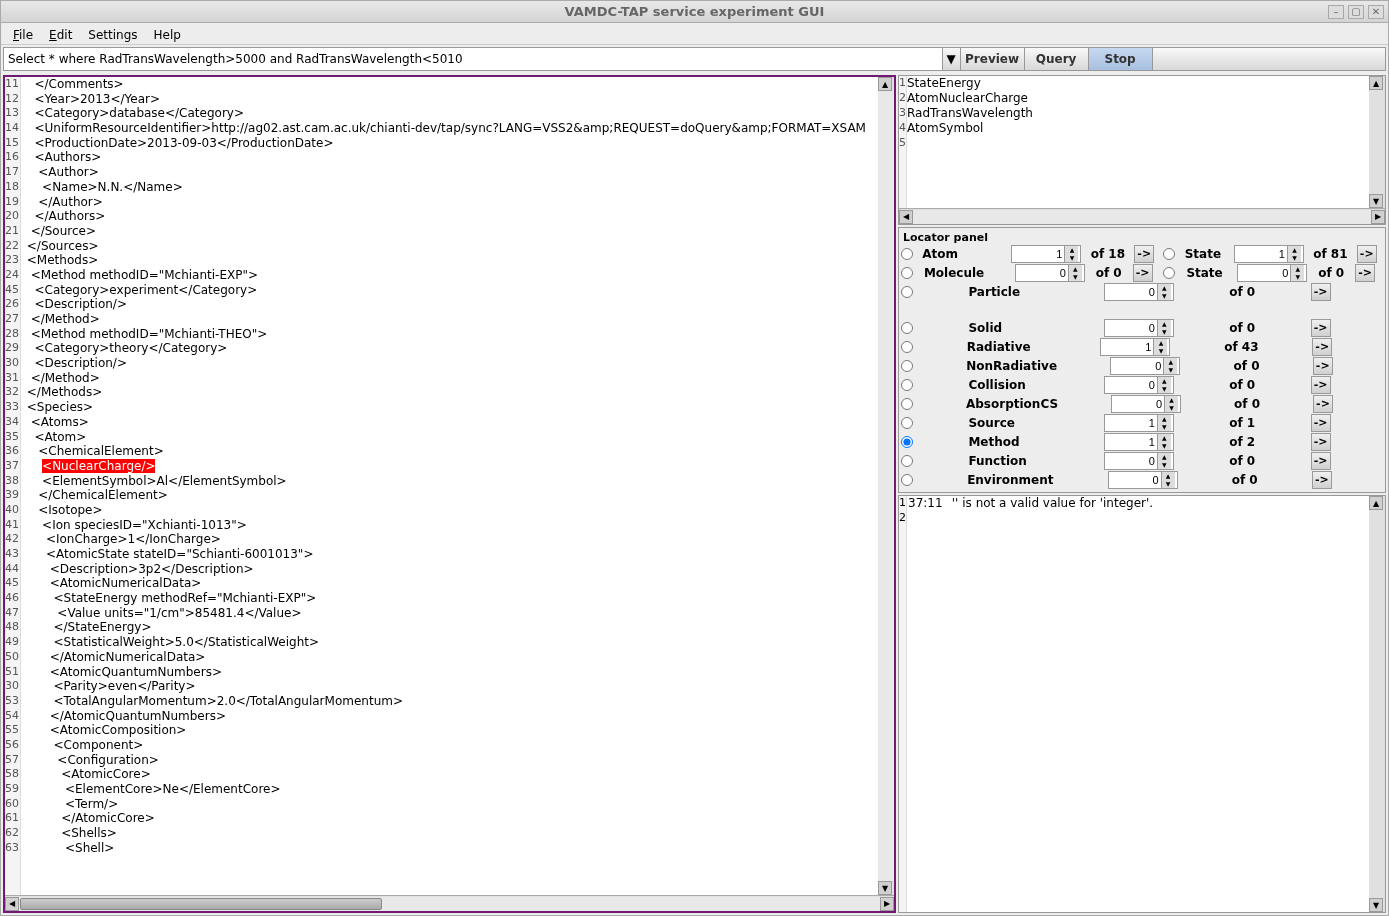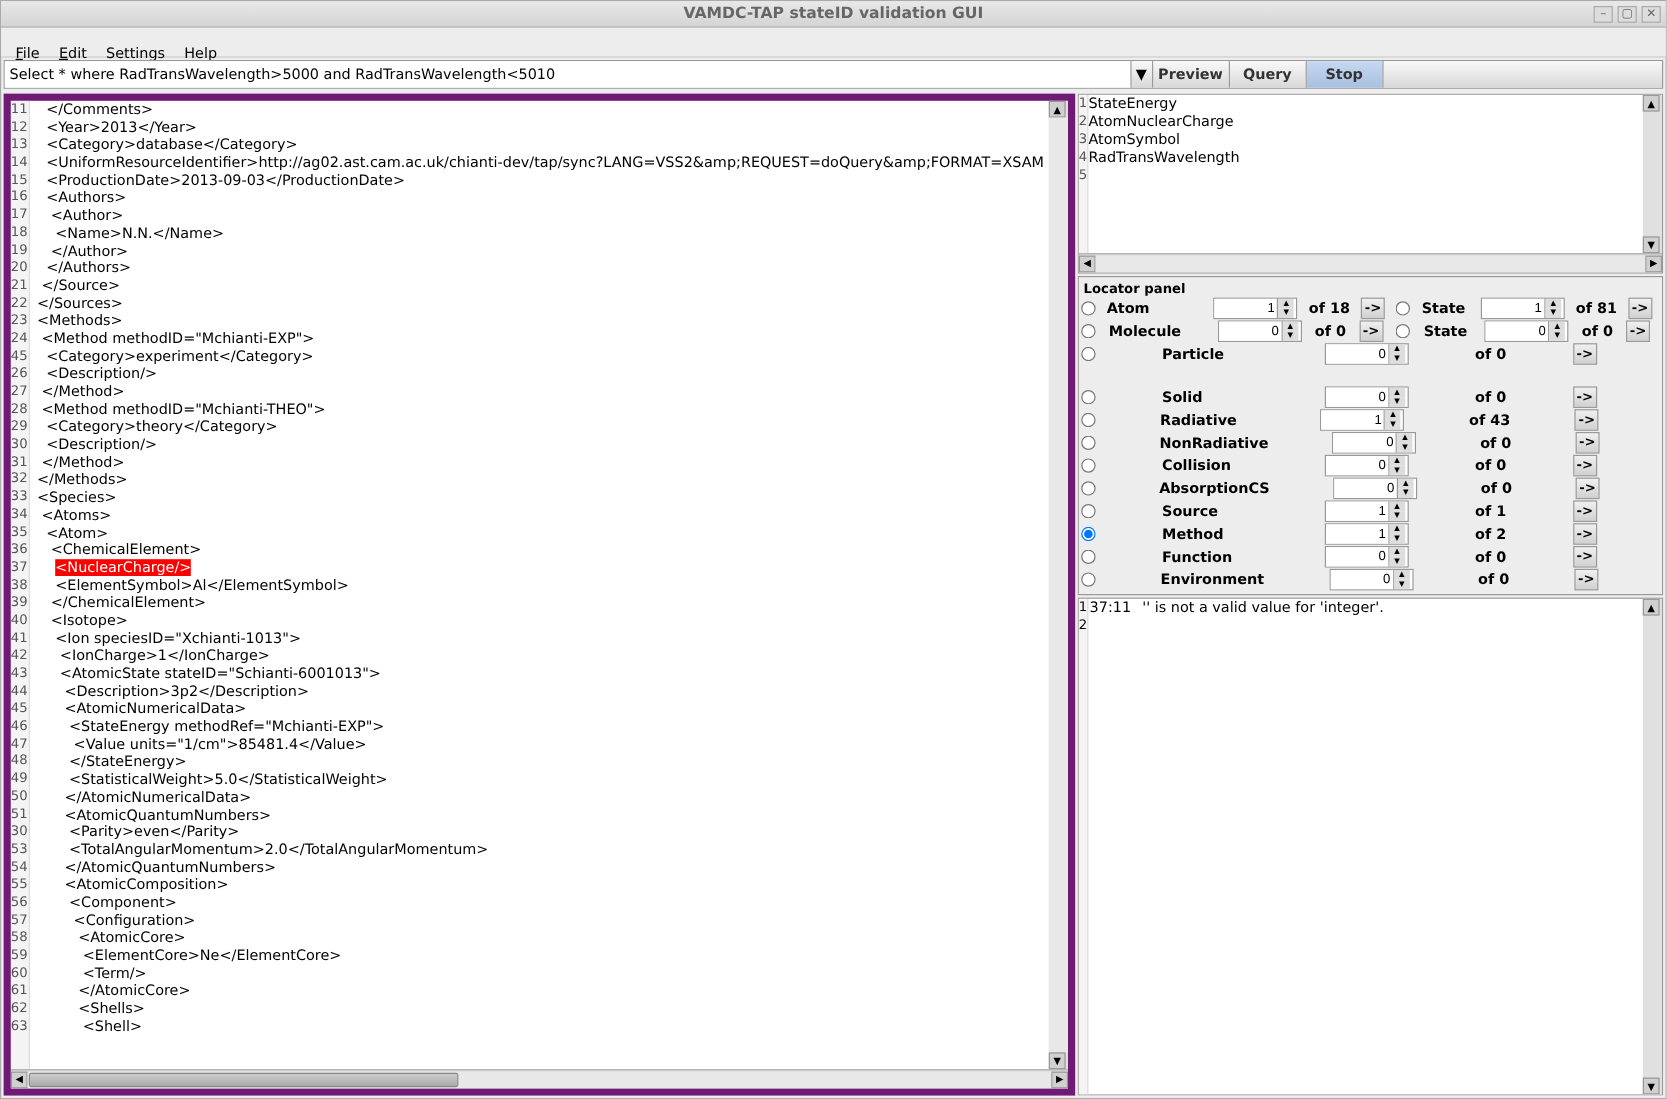--- a/index.html
+++ b/index.html
@@ -2,30 +2,30 @@
 <html><head>
 <meta charset="utf-8">
 <style>
 * { box-sizing: border-box; margin: 0; padding: 0; }
 body { font-family: "DejaVu Sans", Arial, sans-serif; font-size: 12px; background: #f0f0f0; color: #000; overflow: hidden; }
 .window { display: flex; flex-direction: column; height: 916px; width: 1389px; background: #ededed; border: 1px solid #aaa; }
 .titlebar { background: linear-gradient(to bottom, #e8e8e8, #d4d4d4); height: 22px; display: flex; align-items: center; justify-content: center; position: relative; border-bottom: 1px solid #aaa; }
 .titlebar-title { font-weight: bold; color: #666; font-size: 13px; }
 .titlebar-buttons { position: absolute; right: 4px; display: flex; gap: 4px; }
 .titlebar-btn { width: 16px; height: 14px; border: 1px solid #aaa; background: #ddd; font-size: 10px; line-height: 12px; text-align: center; color: #666; cursor: pointer; }
-.menubar { height: 22px; display: flex; align-items: flex-start; padding: 12px 4px; border-bottom: 1px solid #ccc; background: #ededed; }
+.menubar { height: 22px; display: flex; align-items: flex-end; padding: 0 4px; border-bottom: 1px solid #ccc; background: #ededed; }
 .menubar-item { padding: 2px 8px; cursor: pointer; }
 .menubar-item u { text-decoration: underline; }
 .toolbar-row { display: flex; height: 24px; border: 1px solid #999; margin: 2px; background: #fff; }
 .query-input { flex: 1; border: none; outline: none; padding: 2px 4px; font-size: 12px; font-family: inherit; }
 .dropdown-btn { width: 18px; border-left: 1px solid #999; background: linear-gradient(to bottom, #f8f8f8, #d8d8d8); display: flex; align-items: center; justify-content: center; cursor: pointer; }
 .toolbar-btn { width: 64px; border-left: 1px solid #999; background: linear-gradient(to bottom, #f8f8f8, #d8d8d8); display: flex; align-items: center; justify-content: center; font-weight: bold; color: #333; cursor: pointer; font-size: 12px; }
 .toolbar-btn.active { background: linear-gradient(to bottom, #c5d8f0, #a8c0e0); }
 .main-area { flex: 1; display: flex; overflow: hidden; }
-.left-pane { width: 893px; display: flex; flex-direction: column; border: 6px solid #701a75; margin: 2px 0 2px 2px; background: #fff; overflow: hidden; }
+.left-pane { width: 893px; display: flex; flex-direction: column; border: 2px solid #701a75; margin: 2px 0 2px 2px; background: #fff; overflow: hidden; }
 .right-pane { flex: 1; display: flex; flex-direction: column; margin: 2px 2px 2px 2px; overflow: hidden; gap: 2px; }
 .code-area { flex: 1; display: flex; overflow: auto; font-family: "DejaVu Sans", Arial, sans-serif; font-size: 12px; line-height: 14.7px; position: relative; }
 .gutter { width: 16px; background: #f4f4f4; text-align: right; color: #555; padding-right: 1px; border-right: 1px solid #ddd; font-size: 11px; user-select: none; flex-shrink: 0; }
 .code-lines { flex: 1; white-space: pre; padding-left: 2px; overflow: hidden; }
 .error-hl { background: #ff0000; color: #fff; }
 .hscroll { height: 16px; background: #e0e0e0; border-top: 1px solid #aaa; position: relative; display: flex; align-items: center; }
 .hscroll-track { flex: 1; height: 14px; background: #e8e8e8; position: relative; }
 .hscroll-thumb { position: absolute; height: 12px; top: 1px; background: linear-gradient(to bottom, #ccc, #aaa); border: 1px solid #888; border-radius: 2px; }
 .hscroll-arrow { width: 14px; height: 14px; background: #d0d0d0; border: 1px solid #999; font-size: 8px; display: flex; align-items: center; justify-content: center; cursor: pointer; }
 .vscroll-side { width: 16px; background: #e0e0e0; display: flex; flex-direction: column; }
@@ -52,21 +52,21 @@
 .err-left-col { width: 40px; display: inline-block; }
 .statusbar { height: 18px; border-top: 1px solid #aaa; padding: 1px 4px; font-size: 12px; font-weight: bold; background: #ededed; }
 .vscroll-container { display: flex; flex: 1; overflow: hidden; }
 </style>
 </head>
 <body>
 
 <div class="window">
 
   <div class="titlebar">
-    <span class="titlebar-title">VAMDC-TAP stateID validation GUI</span>
+    <span class="titlebar-title">VAMDC-TAP service experiment GUI</span>
     <div class="titlebar-buttons">
       <div class="titlebar-btn">–</div>
       <div class="titlebar-btn">▢</div>
       <div class="titlebar-btn">✕</div>
     </div>
   </div>
 
   <div class="menubar" id="menubar">
       <div class="menubar-item"><u>F</u>ile</div>
       <div class="menubar-item"><u>E</u>dit</div>
@@ -166,21 +166,21 @@
       <div class="top-right-box">
         <div class="vscroll-container">
           <div class="top-right-content">
             <div class="tr-gutter" id="tr-gutter">
                 <div style="height:15px">1</div>
                 <div style="height:15px">2</div>
                 <div style="height:15px">3</div>
                 <div style="height:15px">4</div>
                 <div style="height:15px">5</div>
               </div>
-            <div class="tr-lines" id="tr-lines"><div style="height:15px">StateEnergy</div><div style="height:15px">AtomNuclearCharge</div><div style="height:15px">AtomSymbol</div><div style="height:15px">RadTransWavelength</div></div>
+            <div class="tr-lines" id="tr-lines"><div style="height:15px">StateEnergy</div><div style="height:15px">AtomNuclearCharge</div><div style="height:15px">RadTransWavelength</div><div style="height:15px">AtomSymbol</div></div>
           </div>
           <div class="vscroll-side">
             <div class="vscroll-arrow">▲</div>
             <div style="flex:1;"></div>
             <div class="vscroll-arrow">▼</div>
           </div>
         </div>
         <div class="hscroll">
           <div class="hscroll-arrow">◀</div>
           <div class="hscroll-track"></div>

